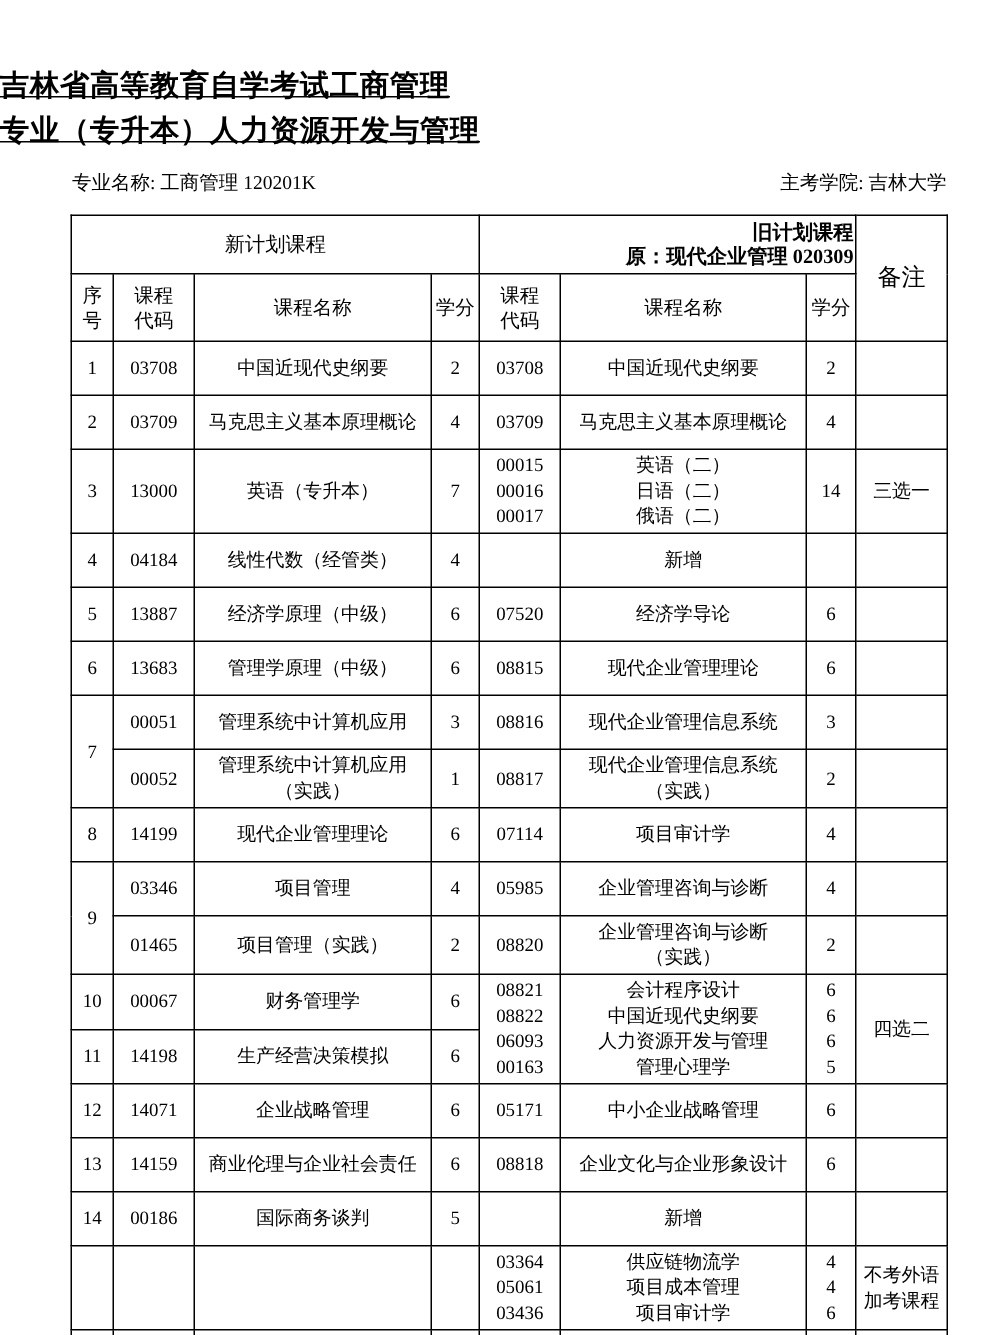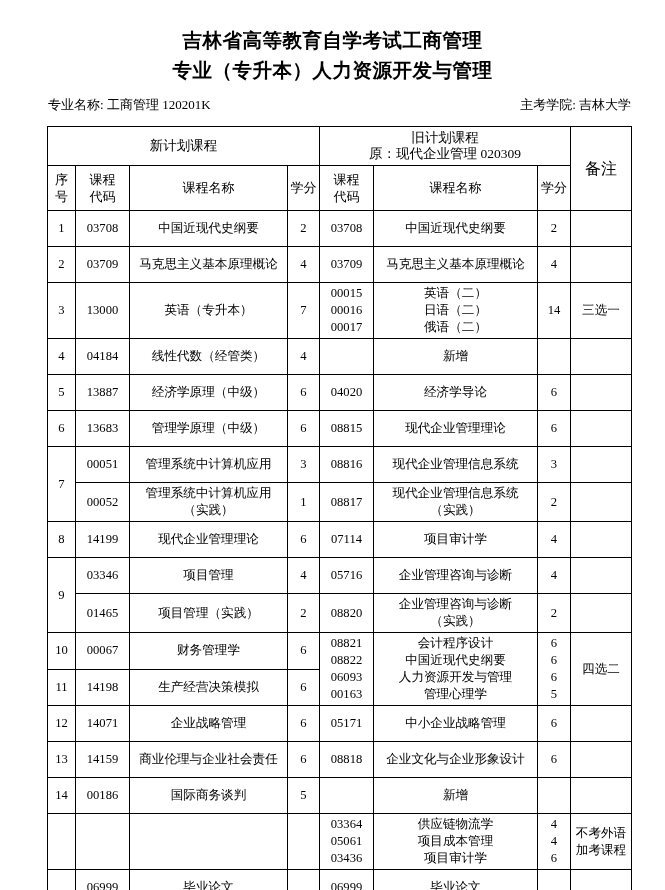--- a/index.html
+++ b/index.html
@@ -15,22 +15,22 @@
     position: relative;
     overflow: hidden;
   }
   .page {
     width: 665px;
     height: 890px;
     position: relative;
     box-sizing: border-box;
   }
   .title-block {
-    text-align: center;
-    padding-top: 26px;
+    padding-top: 43px;
+    text-decoration: underline;
   }
   .title-line {
     font-size: 19.5px;
     font-weight: bold;
     letter-spacing: 0.5px;
     line-height: 30px;
   }
   .meta-row {
     display: flex;
     justify-content: space-between;
@@ -56,21 +56,22 @@
     line-height: 16px;
     font-weight: normal;
   }
   .hdr-group {
     font-weight: bold;
     font-size: 13.5px;
     height: 34px;
   }
   .hdr-group .sub {
     display: block;
-    font-weight: normal;
+    font-weight: bold;
+    text-align: right;
   }
   .hdr-cell {
     font-weight: normal;
     height: 40px;
     font-size: 13px;
   }
   .remark-head {
     font-weight: bold;
     font-size: 16px;
   }
@@ -247,21 +248,21 @@
           <td>
             <span class="stack">13887</span>
           </td>
           <td>
             <span class="stack">经济学原理（中级）</span>
           </td>
           <td>
             <span class="stack">6</span>
           </td>
           <td>
-            <span class="stack">04020</span>
+            <span class="stack">07520</span>
           </td>
           <td>
             <span class="stack">经济学导论</span>
           </td>
           <td>
             <span class="stack">6</span>
           </td>
           <td></td>
         </tr>
         <tr class="r-tall">
@@ -366,21 +367,21 @@
           <td>
             <span class="stack">03346</span>
           </td>
           <td>
             <span class="stack">项目管理</span>
           </td>
           <td>
             <span class="stack">4</span>
           </td>
           <td>
-            <span class="stack">05716</span>
+            <span class="stack">05985</span>
           </td>
           <td>
             <span class="stack">企业管理咨询与诊断</span>
           </td>
           <td>
             <span class="stack">4</span>
           </td>
           <td></td>
         </tr>
         <tr class="r-tall">

